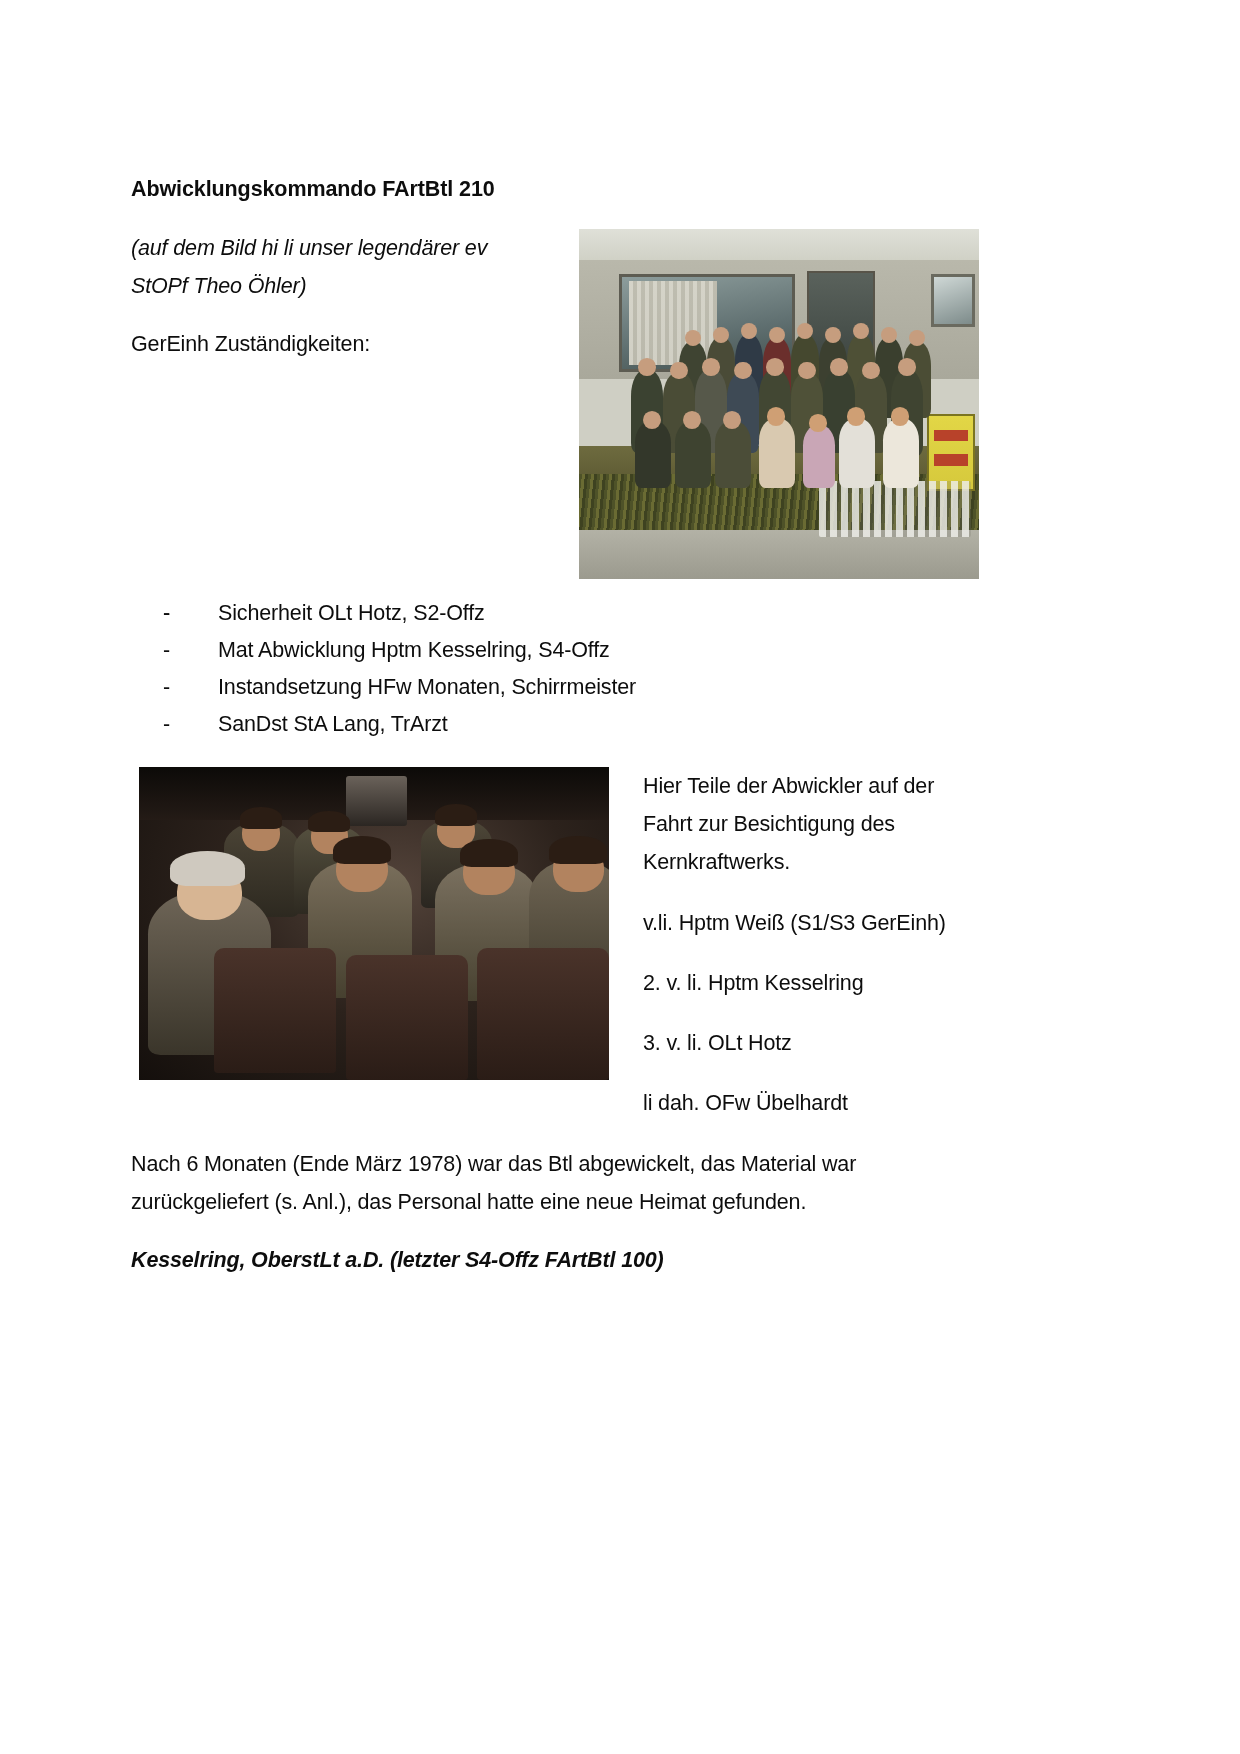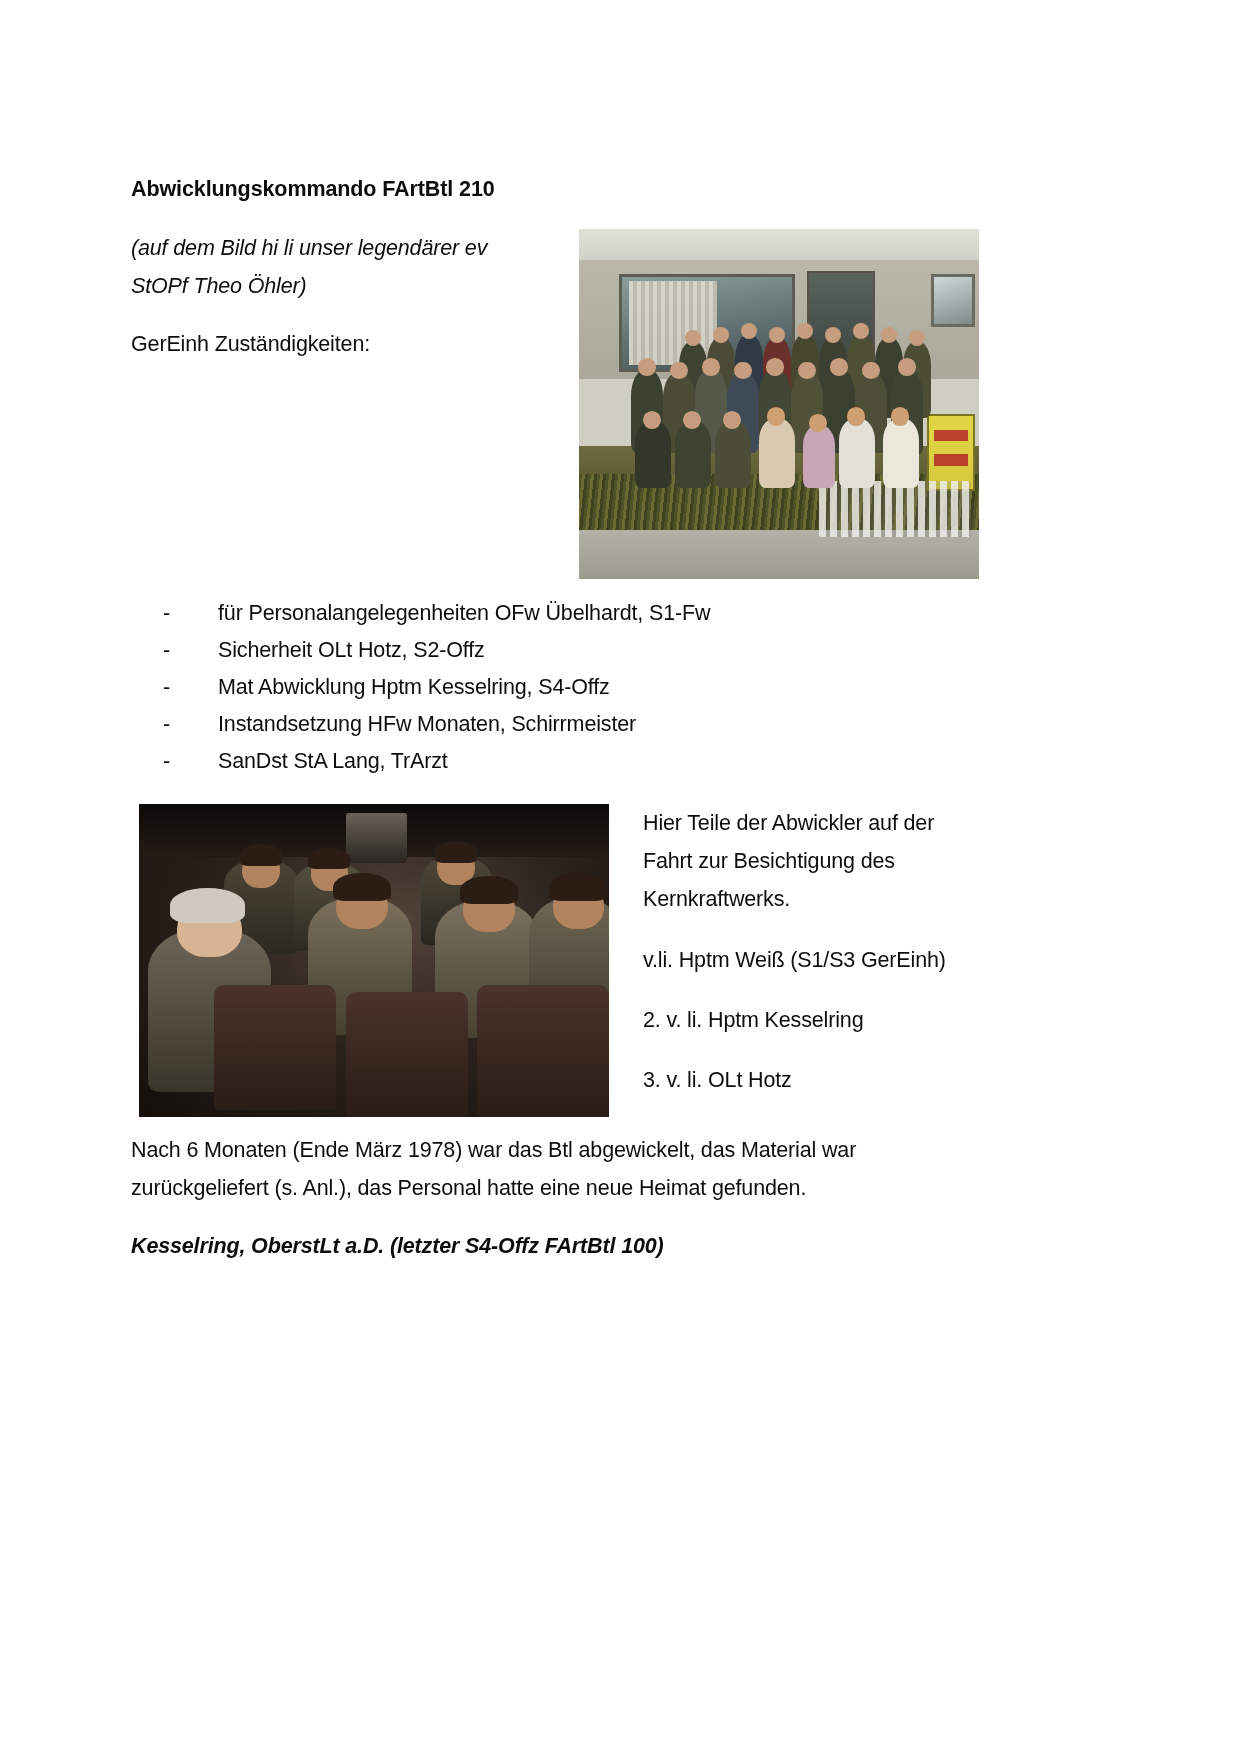--- a/index.html
+++ b/index.html
@@ -323,21 +323,20 @@
 
       <div class="col-text">
         <p class="italic-note">(auf dem Bild hi li unser legendärer ev StOPf Theo Öhler)</p>
         <p>GerEinh Zuständigkeiten:</p>
       </div>
     </div>
 
     <ul class="dash-list">
       <li>
         <span class="dash">-</span>
-        <span>für Personalangelegenheiten OFw Übelhardt, S1-Fw</span>
       </li>
       <li>
         <span class="dash">-</span>
         <span>Sicherheit OLt Hotz, S2-Offz</span>
       </li>
       <li>
         <span class="dash">-</span>
         <span>Mat Abwicklung Hptm Kesselring, S4-Offz</span>
       </li>
       <li>
@@ -390,20 +389,21 @@
           <div class="ph2-seatback" style="left:44%;top:60%;width:26%;height:40%;"></div>
           <div class="ph2-seatback" style="left:72%;top:58%;width:28%;height:42%;"></div>
         </div>
       </div>
 
       <div class="caption-col">
         <p>Hier Teile der Abwickler auf der Fahrt zur Besichtigung des Kernkraftwerks.</p>
         <p>v.li. Hptm Weiß (S1/S3 GerEinh)</p>
         <p>2. v. li. Hptm Kesselring</p>
         <p>3. v. li. OLt Hotz</p>
+        <p>li dah. OFw Übelhardt</p>
       </div>
     </div>
 
     <p class="body-text">Nach 6 Monaten (Ende März 1978) war das Btl abgewickelt, das Material war zurückgeliefert (s. Anl.), das Personal hatte eine neue Heimat gefunden.</p>
 
     <p class="signature">Kesselring, OberstLt a.D. (letzter S4-Offz FArtBtl 100)</p>
 
   </div>
 </div>
 

